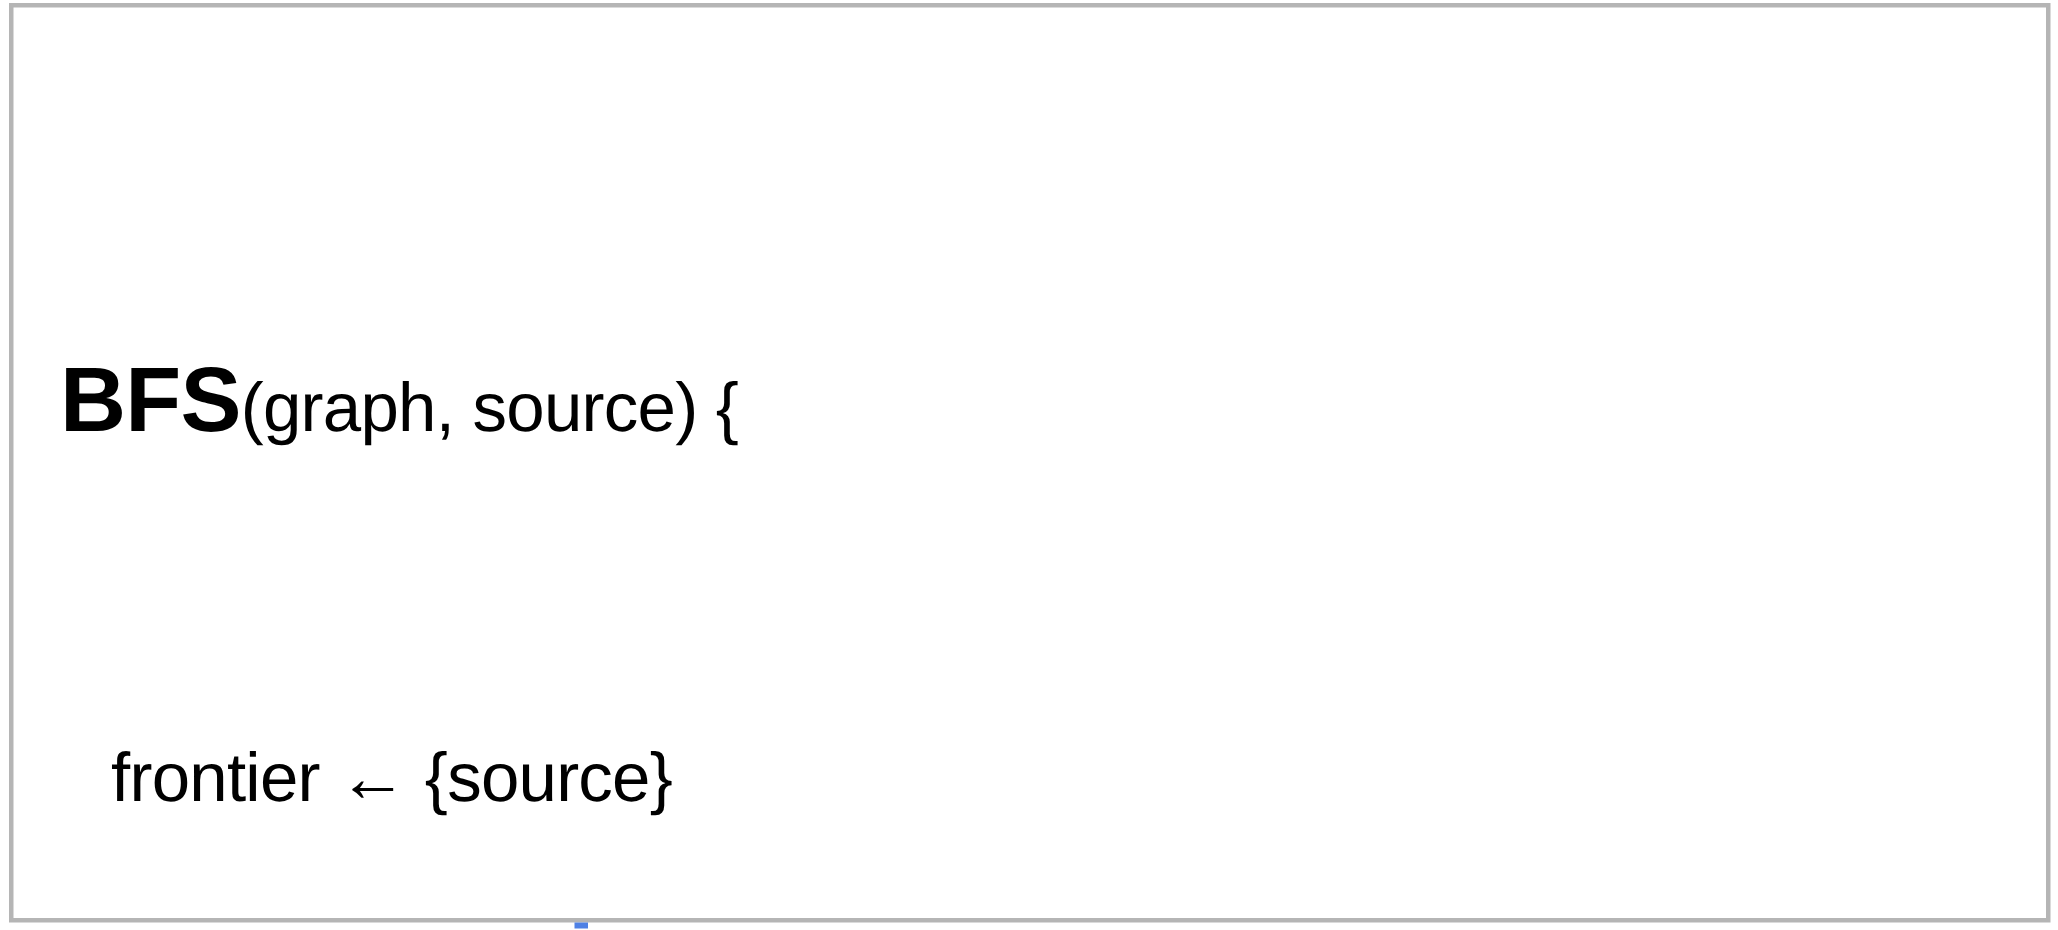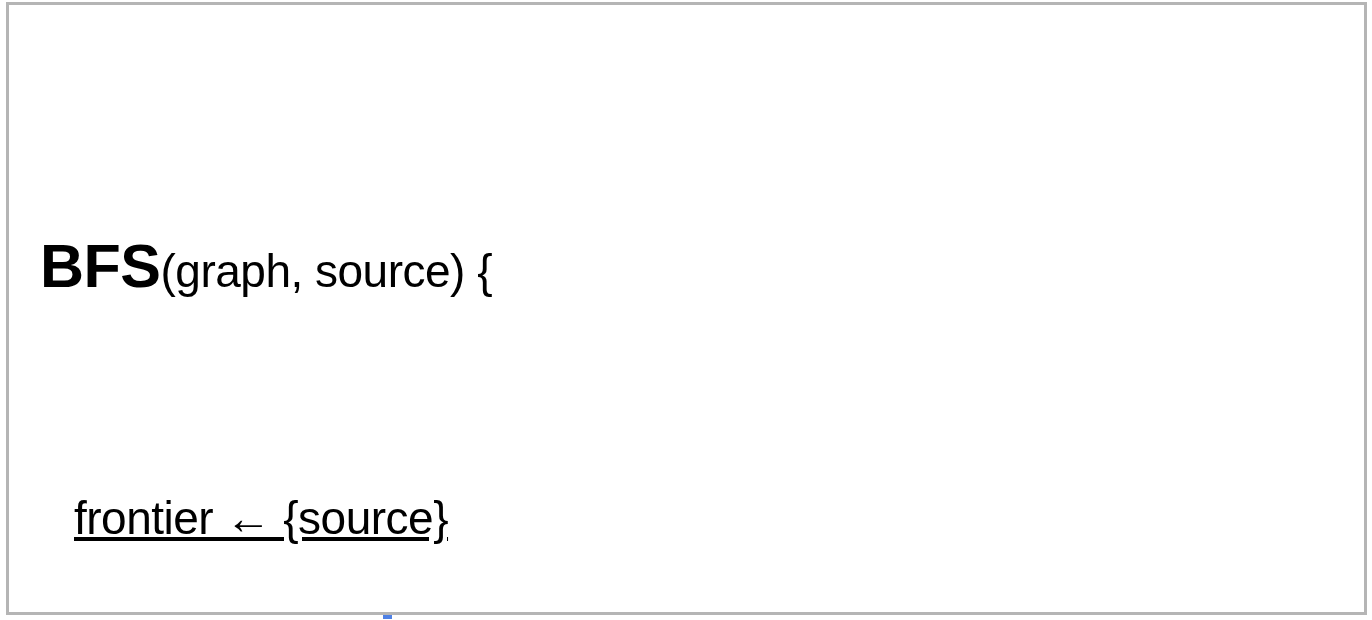--- a/index.html
+++ b/index.html
@@ -32,21 +32,21 @@
     letter-spacing: -0.5px;
   }
   .code-line {
     height: 63px;
   }
   .fn-name {
     font-weight: bold;
     font-size: 61px;
     line-height: 63px;
   }
-  .indent1 { margin-left: 34px; text-decoration: underline; }
+  .indent1 { margin-left: 34px; }
   .selection-handle {
     position: absolute;
     left: 383px;
     top: 615px;
     width: 9px;
     height: 4px;
     background: var(--selection-handle-blue, #4f81e5);
   }
 </style>
 </head>

